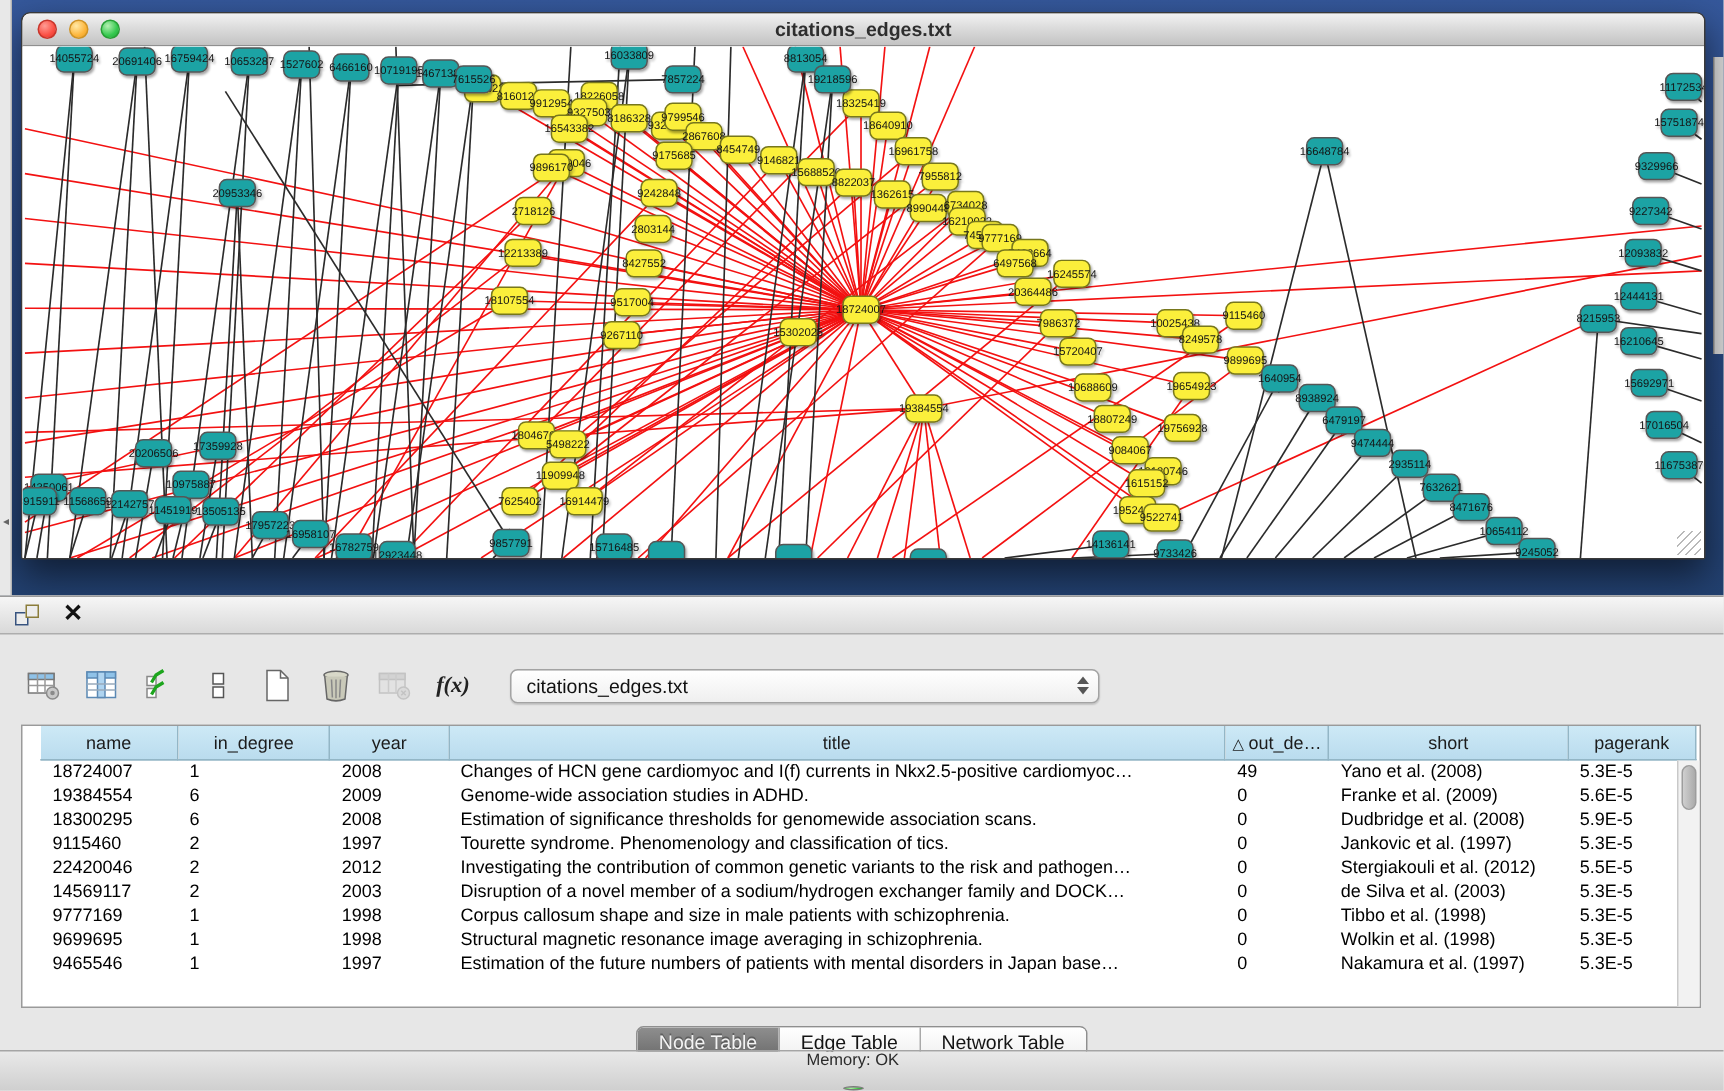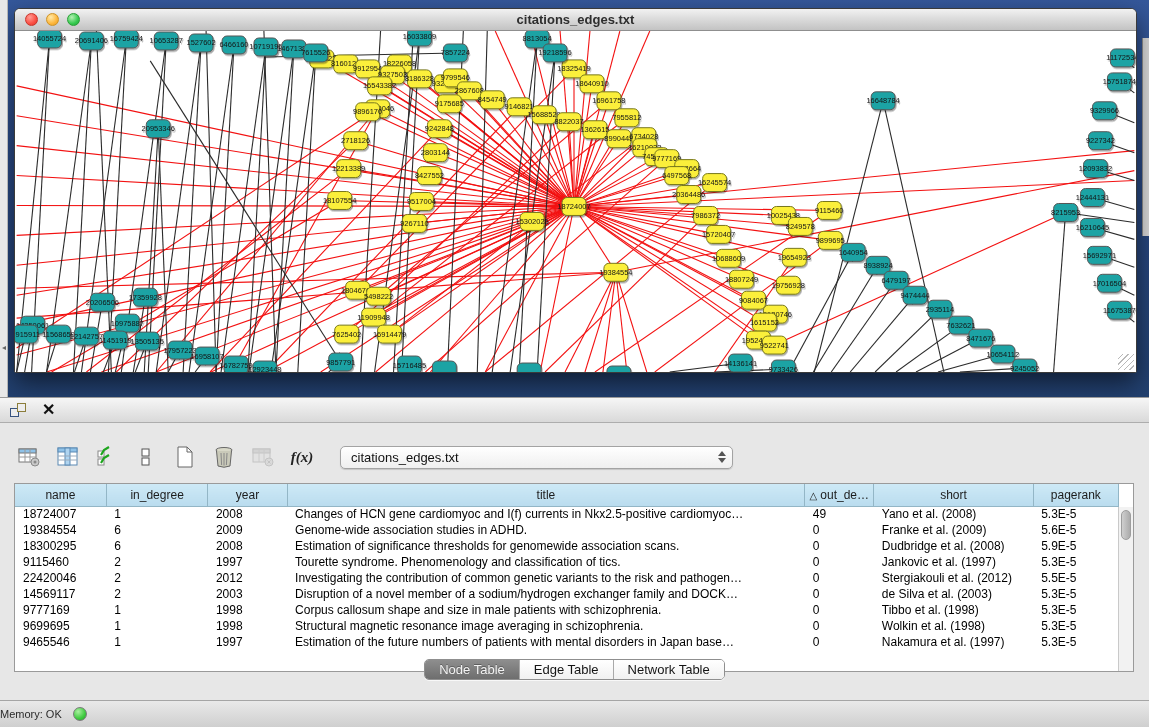--- a/index.html
+++ b/index.html
@@ -48,40 +48,40 @@
   #table-combo { margin-left:14px; width:393px; height:23px; border:1px solid #A3A3A3; border-radius:5px;
     background:linear-gradient(180deg,#FFFFFF,#EFEFEF); display:flex; align-items:center;
     padding:0 6px 0 10px; font-size:13px; color:#111; cursor:pointer; box-shadow:0 1px 1px rgba(0,0,0,.15);}
   #combo-value { flex:1; }
   .spin { display:flex; flex-direction:column; gap:2px; align-items:center; }
   .spin i { width:0; height:0; border-left:4px solid transparent; border-right:4px solid transparent; }
   .spin .up { border-bottom:5px solid #555; }
   .spin .dn { border-top:5px solid #555; }
 
   #grid { position:absolute; left:14px; top:86px; width:1120px; height:189px;
-    background:#fff; border:1px solid #9a9a9a; }
+    background:#fff; border:1px solid #9a9a9a;padding-left:12px; }
   table { border-collapse:collapse; table-layout:fixed; width:1104px; font-size:12px; }
   th { background:linear-gradient(180deg,#CDE9F6,#BADCEE); border-right:1px solid #93B6C6; border-bottom:1px solid #93B6C6;
     font-weight:normal; font-size:12px; color:#1c1c1c; height:22px; text-align:center; overflow:hidden; white-space:nowrap; cursor:pointer;}
   td { height:16px; padding:0 4px 0 8px; color:#000; overflow:hidden; white-space:nowrap; text-overflow:ellipsis; }
   .sort-tri { font-size:10px; margin-right:3px; }
   #vscroll { position:absolute; right:0; top:23px; width:15px; height:164px; background:#F2F2F2; border-left:1px solid #C9C9C9; }
   #vthumb { position:absolute; left:2px; top:3px; width:10px; height:30px; border-radius:5px;
     background:linear-gradient(90deg,#CFCFCF,#ABABAB); border:1px solid #9d9d9d; }
 
-  #tabs { position:absolute; left:0; top:262px; width:1149px; display:flex; justify-content:center; }
+  #tabs { position:absolute; left:0; top:287px; width:1149px; display:flex; justify-content:center; }
   #seg { display:inline-flex; border:1px solid #8F8F8F; border-radius:5px; overflow:hidden; height:21px;
      background:#fff; box-shadow:0 1px 0 rgba(255,255,255,.7);}
   .seg-btn { padding:0 14px; font-size:13px; line-height:20px; color:#141414; border-right:1px solid #A9A9A9; cursor:pointer; background:linear-gradient(180deg,#FFFFFF,#F1F1F1);}
   .seg-btn:last-child { border-right:none; }
   .seg-btn.sel { background:linear-gradient(180deg,#8E8E8E,#6E6E6E); color:#F3F3F3; text-shadow:0 -1px 0 rgba(0,0,0,.3); }
 
   #status-bar { position:absolute; left:0; top:700px; width:1149px; height:27px;
     background:linear-gradient(180deg,#E9E9E9,#CFCFCF); border-top:1px solid #A5A5A5;
-    display:flex; align-items:center; justify-content:flex-start; padding-right:12px; gap:11px;}
+    display:flex; align-items:center; justify-content:flex-start; padding-right:12px; gap:11px;flex-direction:column;}
   #mem-label { font-size:11px; color:#2b2b2b; }
   #mem-dot { width:14px; height:14px; border-radius:50%; border:1px solid #7a7a7a;
     background:radial-gradient(circle at 35% 30%,#A9F0A0,#3FCB3F 60%,#27A32B); }
 </style>
 </head>
 <body>
 
 <div id="desktop">
   <div id="bg-window-strip"></div>
   <div id="net-window">

